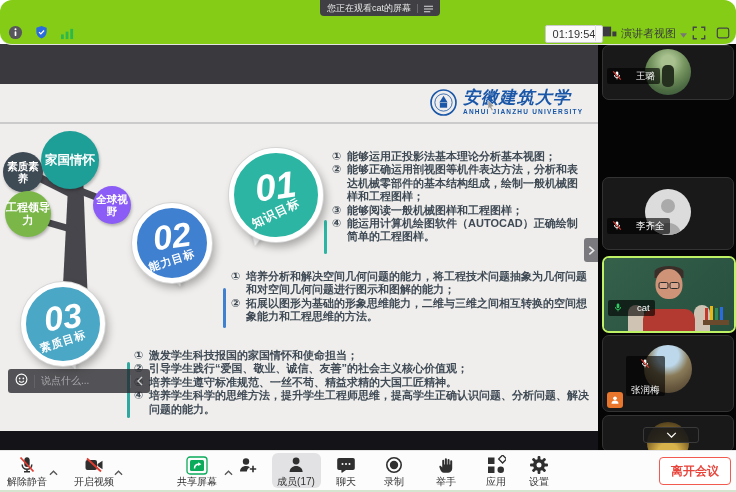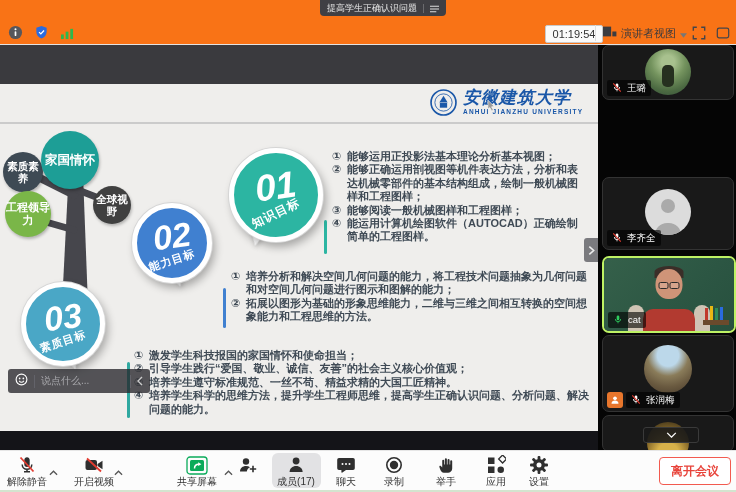--- a/index.html
+++ b/index.html
@@ -7,21 +7,21 @@
        font-family:"Liberation Sans","DejaVu Sans",sans-serif;-webkit-font-smoothing:antialiased;}
   .abs{position:absolute;}
 
   
   .banner{position:absolute;left:320px;top:0;height:16px;background:#3f3f44;border-radius:0 0 4px 4px;
           display:flex;align-items:center;gap:6px;padding:0 7px;z-index:30;}
   .banner .btxt{color:#e8e8e8;font-size:9px;white-space:nowrap;}
   .banner .bsep{width:1px;height:9px;background:#6a6a6e;}
 
   
-  .topbar{position:absolute;left:0;top:0;width:736px;height:44px;background:#f97316;border-bottom:1px solid #e3e3e3;z-index:20;}
+  .topbar{position:absolute;left:0;top:0;width:736px;height:44px;background:#84cc16;border-bottom:1px solid #e3e3e3;z-index:20;border-radius:12px;}
   .tb-left{position:absolute;left:8px;top:25px;display:flex;align-items:center;gap:11px;}
   .timerbox{position:absolute;left:545px;top:25px;width:56px;height:16px;border:1px solid #c9c9c9;background:#fafafa;
             border-radius:2px;display:flex;align-items:center;justify-content:center;font-size:11px;color:#333;}
   .viewmode{position:absolute;left:602px;top:23px;height:20px;display:flex;align-items:center;gap:4px;cursor:default;}
   .viewmode .vtxt{font-size:11px;color:#3a3a3e;}
   .tdiv{position:absolute;left:595px;top:25px;width:1px;height:16px;background:#e0e0e0;}
   .cornerbtn{position:absolute;top:24px;width:18px;height:18px;display:flex;align-items:center;justify-content:center;}
 
   
   .stage{position:absolute;left:0;top:44px;width:598px;height:406px;background:#141418;}
@@ -62,22 +62,22 @@
           border-radius:3px;display:flex;align-items:center;gap:6px;padding:0 7px;z-index:6;}
   .chatov .csep{width:1px;height:13px;background:#63636a;}
   .chatov .cph{color:#a9a9ad;font-size:10px;flex:1;white-space:nowrap;overflow:hidden;}
   .nextbtn{position:absolute;left:584px;top:154px;width:14px;height:24px;background:#7a7a7e;
            border-radius:3px 0 0 3px;display:flex;align-items:center;justify-content:center;z-index:6;}
 
   
   .sidebar{position:absolute;left:598px;top:44px;width:138px;height:406px;background:#050505;}
   .tile{position:absolute;left:4px;width:130px;background:#191919;border:1px solid #333;border-radius:7px;overflow:hidden;}
   .avatar{position:absolute;left:50%;transform:translateX(-50%);border-radius:50%;}
-  .pill{position:absolute;left:4px;bottom:3px;background:rgba(0,0,0,.62);border-radius:2px;display:flex;
-        align-items:center;gap:5px;padding:2px 5px;z-index:3;}
+  .pill{position:absolute;left:4px;bottom:15px;background:rgba(0,0,0,.62);border-radius:2px;display:flex;
+        align-items:center;gap:14px;padding:2px 5px;z-index:3;}
   .pill span{color:#fff;font-size:9.5px;line-height:1;}
   .hostbadge{position:absolute;left:4px;bottom:3px;width:16px;height:16px;background:#e8762c;border-radius:3px;
              display:flex;align-items:center;justify-content:center;z-index:3;}
   .tile.cat{border:2px solid #bef264;}
   .board{position:absolute;inset:0;background:linear-gradient(135deg,#35604a,#2c5643 60%,#27503e);}
   .cat-head{position:absolute;left:50%;top:11px;transform:translateX(-50%);width:27px;height:30px;background:#cf9478;border-radius:50% 50% 46% 46%;}
   .cat-hair{position:absolute;left:50%;top:8px;transform:translateX(-50%);width:29px;height:12px;background:#3a2e28;border-radius:50% 50% 0 0;}
   .cat-body{position:absolute;left:50%;bottom:0;transform:translateX(-50%);width:52px;height:22px;background:#b23a30;border-radius:10px 10px 0 0;}
   .cat-jl,.cat-jr{position:absolute;bottom:0;width:16px;height:26px;background:#cfc4b4;border-radius:8px 8px 0 0;}
   .cat-jl{left:24px;} .cat-jr{right:24px;}
@@ -152,21 +152,21 @@
         </svg>
       </div>
     <div class="cornerbtn" style="left:714px;">
         <svg width="14" height="14" viewBox="0 0 16 16" fill="none" stroke="#45454a" stroke-width="1.4">
           <rect x="1.5" y="2.5" width="13" height="11" rx="2"></rect>
         </svg>
       </div>
   </div>
 
   <div class="banner">
-    <span class="btxt">提高学生正确认识问题</span>
+    <span class="btxt">您正在观看cat的屏幕</span>
     <span class="bsep"></span>
     <span><svg width="9" height="8" viewBox="0 0 10 8" stroke="#ddd" stroke-width="1.2" fill="none">
           <path d="M0 1h10M0 4h10M0 7h7"></path>
         </svg></span>
   </div>
 
   <div class="stage">
     <div class="stage-topband"></div>
 
     <div class="slide">
@@ -190,21 +190,21 @@
 
       <svg class="abs" style="left:0;top:56px;z-index:2;" width="160" height="170" viewBox="0 0 160 170">
         <polygon points="70,8 82,8 88,165 62,165" fill="#46464c"></polygon>
         <path d="M74 55 L30 33" stroke="#46464c" stroke-width="8" stroke-linecap="round" fill="none"></path>
         <path d="M74 90 L25 76" stroke="#46464c" stroke-width="7" stroke-linecap="round" fill="none"></path>
         <path d="M78 50 L114 64" stroke="#46464c" stroke-width="7" stroke-linecap="round" fill="none"></path>
       </svg>
 
       <div class="tb" style="left:3px;top:68px;width:40px;height:40px;background:#3e4a54;font-size:10.5px;">素质素养</div>
       <div class="tb" style="left:41px;top:47px;width:58px;height:58px;background:#1d9e96;font-size:12.5px;">家国情怀</div>
-      <div class="tb" style="left:93px;top:102px;width:38px;height:38px;background:#404040;font-size:10.5px;">全球视野</div>
+      <div class="tb" style="left:93px;top:102px;width:38px;height:38px;background:#8b5cf6;font-size:10.5px;">全球视野</div>
       <div class="tb" style="left:5px;top:107px;width:46px;height:46px;background:#7ab648;font-size:11px;">工程领导力</div>
 
       <div class="goal" style="left:229px;top:64px;width:94px;height:94px;">
         <div class="gtail" style="left:18px;bottom:-13px;transform:rotate(12deg);"></div>
         <div class="gc" style="background:#2cb5a2;">
           <div class="gnum" style="font-size:37px;">01</div>
           <div class="glab" style="transform:rotate(-26deg);">知识目标</div>
         </div>
       </div>
       <div class="goal" style="left:132px;top:119px;width:80px;height:80px;">
@@ -355,21 +355,21 @@
     </div>
 
     <div class="tile" style="top:291px;height:75px;">
       <div class="avatar av5" style="top:9px;width:48px;height:48px;"></div>
       <div class="hostbadge">
           <svg width="10" height="10" viewBox="0 0 12 12">
             <circle cx="6" cy="4" r="2.2" fill="#fff"></circle>
             <path d="M1.8 10.5c0-2.3 1.9-3.8 4.2-3.8s4.2 1.5 4.2 3.8z" fill="#fff"></path>
           </svg>
         </div>
-      <div class="pill" style="left:23px;">
+      <div class="pill" style="left:23px;flex-direction:column;">
         <span><svg width="10" height="11" viewBox="0 0 12 12">
               <path fill="#fff" d="M6 1.2c.9 0 1.6.7 1.6 1.6v2.6a1.6 1.6 0 0 1-3.2 0V2.8c0-.9.7-1.6 1.6-1.6z"></path>
               <path fill="none" stroke="#fff" stroke-width="1" d="M2.8 5.4a3.2 3.2 0 0 0 6.4 0M6 8.6v2"></path>
               <line x1="1.5" y1="1" x2="10.5" y2="11" stroke="#e23b30" stroke-width="1.4"></line>
             </svg></span>
         <span>张润梅</span>
       </div>
     </div>
 
     <div class="tile" style="top:371px;height:35px;">

